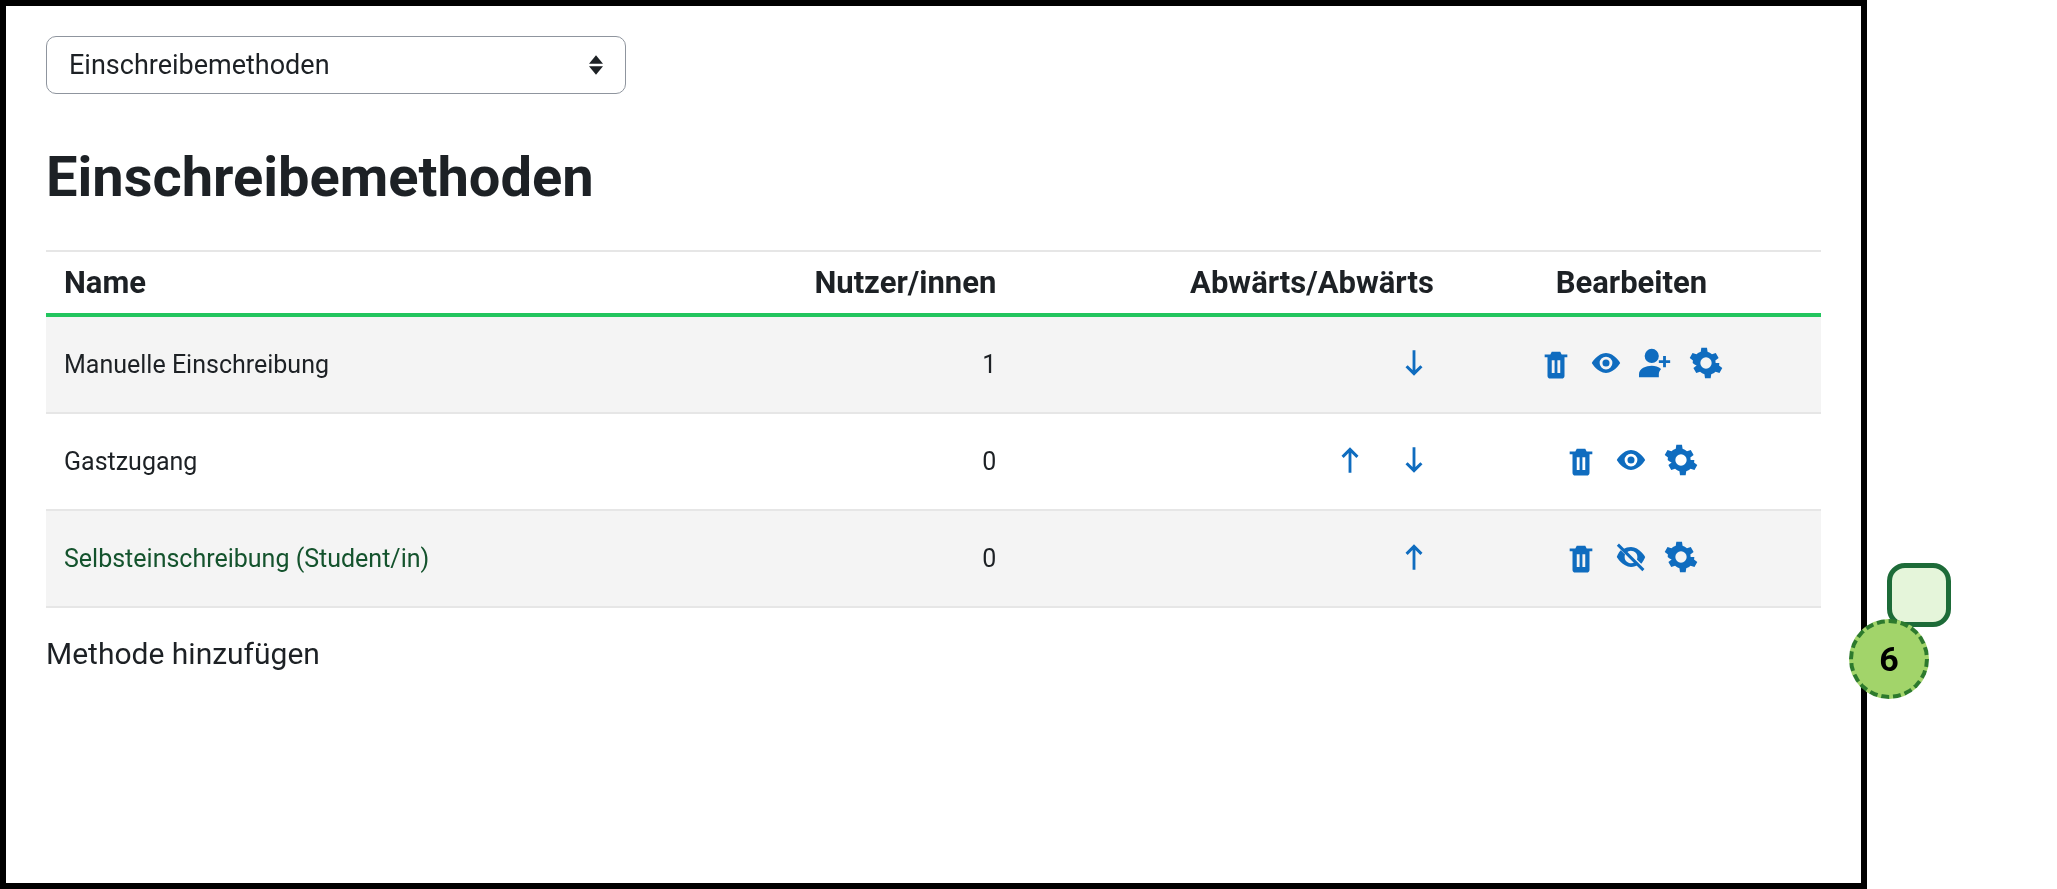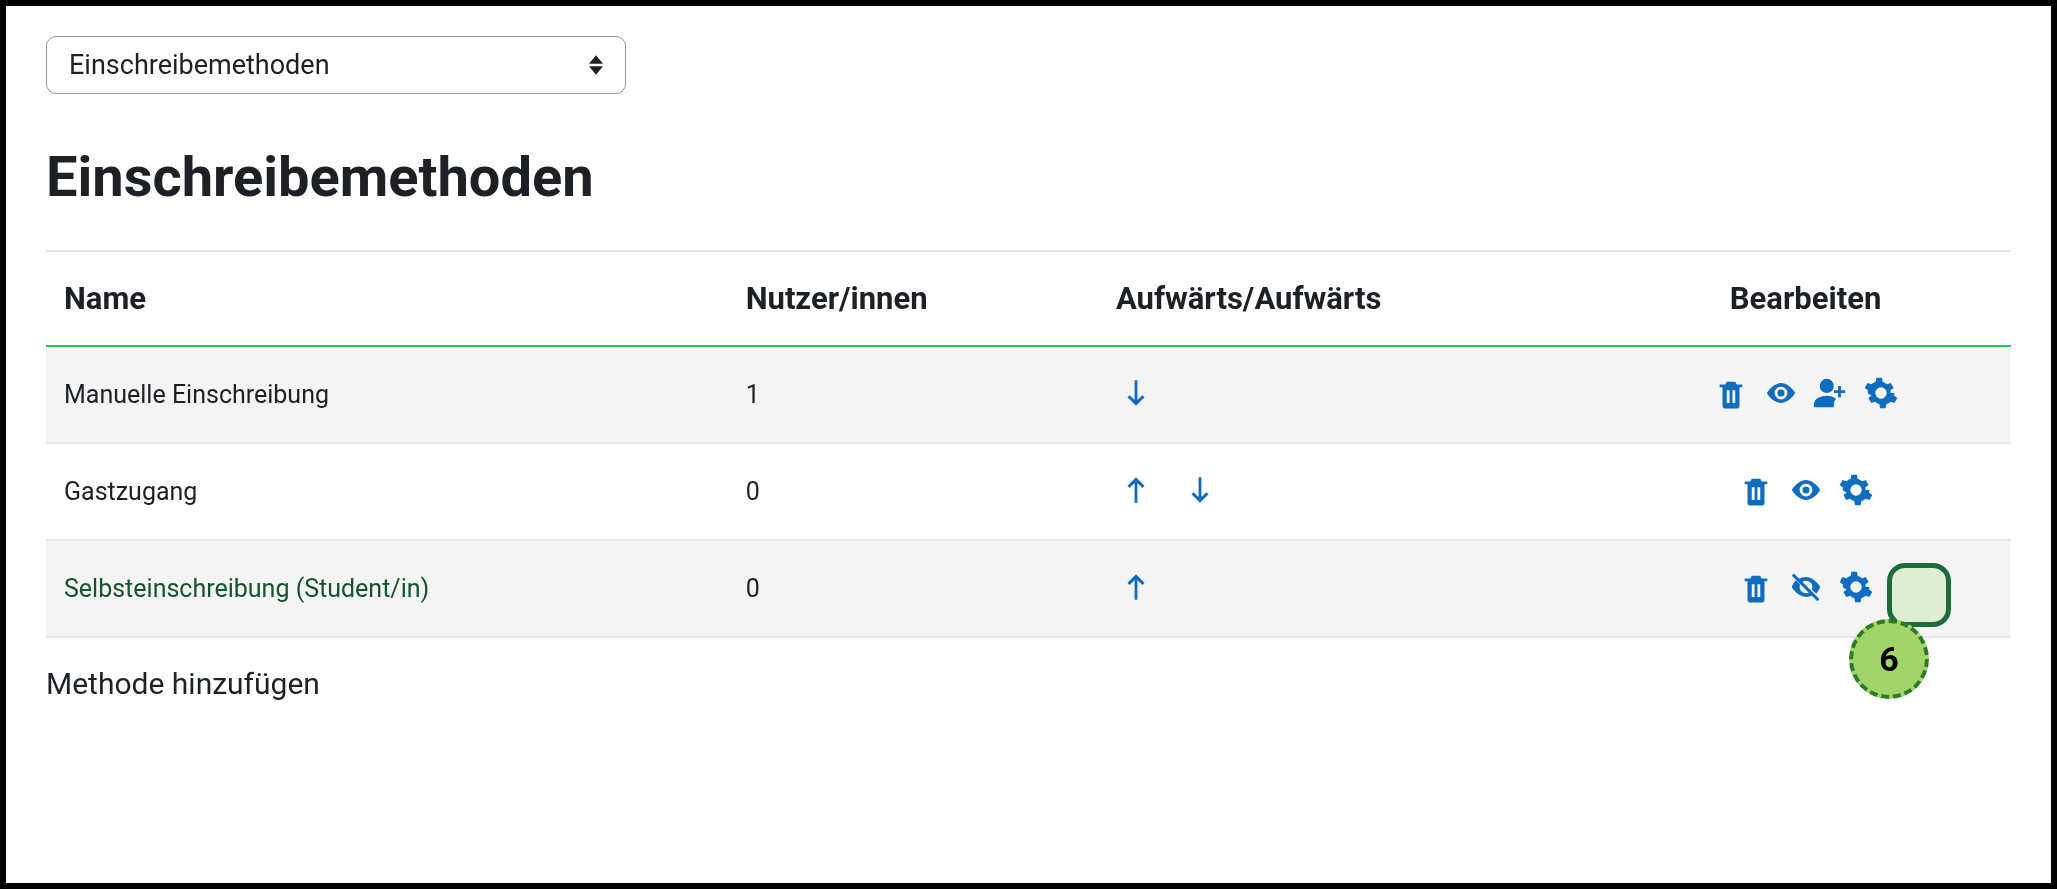--- a/index.html
+++ b/index.html
@@ -5,21 +5,21 @@
   * { box-sizing: border-box; }
   body {
     margin: 0;
     padding: 0;
     font-family: -apple-system, BlinkMacSystemFont, "Segoe UI", Roboto, "Helvetica Neue", Arial, sans-serif;
     background: #fff;
     color: #1d2125;
   }
   .frame {
     border: 6px solid #000;
-    width: 2057px;
+    width: 1867px;
     height: 889px;
     position: relative;
     padding: 30px 40px;
     background: #fff;
   }
   .select-wrap {
     display: inline-flex;
     align-items: center;
     border: 1.5px solid #8f959e;
     border-radius: 10px;
@@ -56,25 +56,25 @@
   }
   table.methods {
     width: 100%;
     border-collapse: collapse;
     margin-top: 0;
   }
   table.methods th {
     text-align: left;
     font-size: 31px;
     font-weight: 700;
-    padding: 28px 18px;
-    border-bottom: 2px solid #22c55e;
-    color: #1d2125;
-  }
-  table.methods th.center, table.methods td.center { text-align: left; }
+    padding: 12px 18px;
+    border-bottom: 4px solid #22c55e;
+    color: #1d2125;
+  }
+  table.methods th.center, table.methods td.center { text-align: right; }
   table.methods th.right, table.methods td.right { text-align: center; padding-right: 28px;}
   table.methods td {
     font-size: 25px;
     padding: 26px 18px;
     border-bottom: 2px solid #e6e6e6;
     vertical-align: middle;
   }
   table.methods tr.alt td { background: #f4f4f4; }
   table.methods tr.disabled td:first-child { color: #14532d; }
   .icon-btn {
@@ -140,21 +140,21 @@
 
   <h1 class="page-title">Einschreibemethoden</h1>
 
   <hr class="divider">
 
   <table class="methods">
     <thead>
       <tr>
         <th>Name</th>
         <th class="center">Nutzer/innen</th>
-        <th class="center">Aufwärts/Aufwärts</th>
+        <th class="center">Abwärts/Abwärts</th>
         <th class="right">Bearbeiten</th>
       </tr>
     </thead>
     <tbody id="methods-body">
         <tr class="alt">
           <td>Manuelle Einschreibung</td>
           <td class="center">1</td>
           <td class="center"><span class="arrow-group">
               <span class="icon-btn">
                 <svg viewBox="0 0 24 24">

